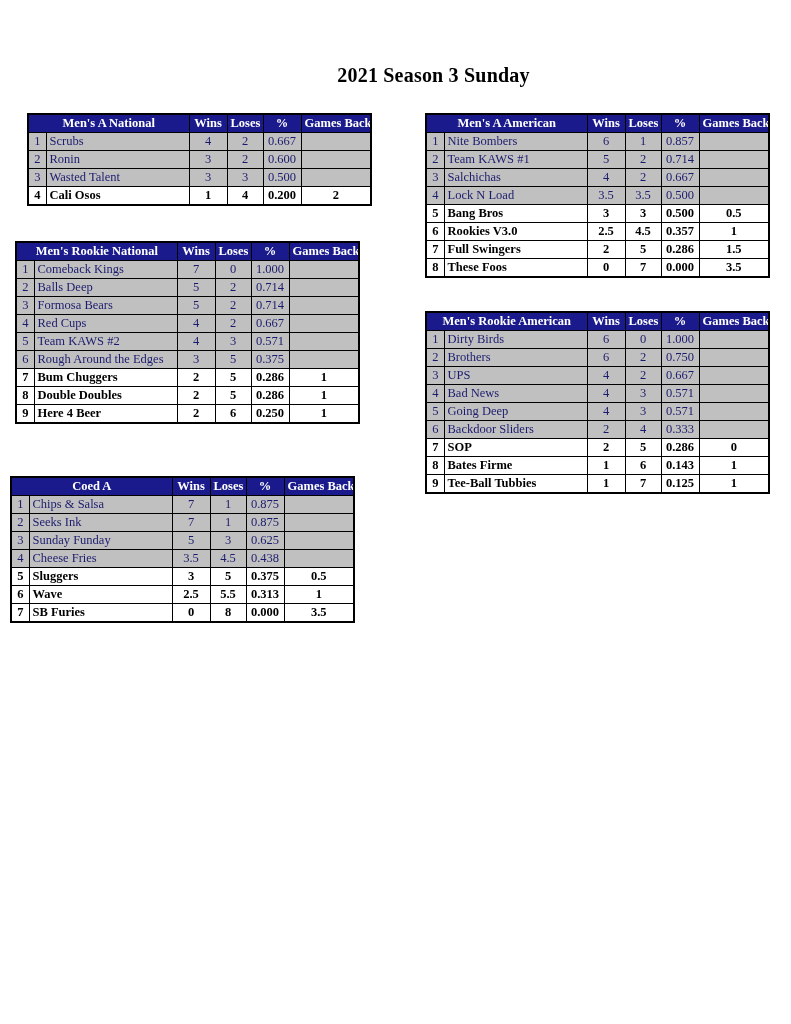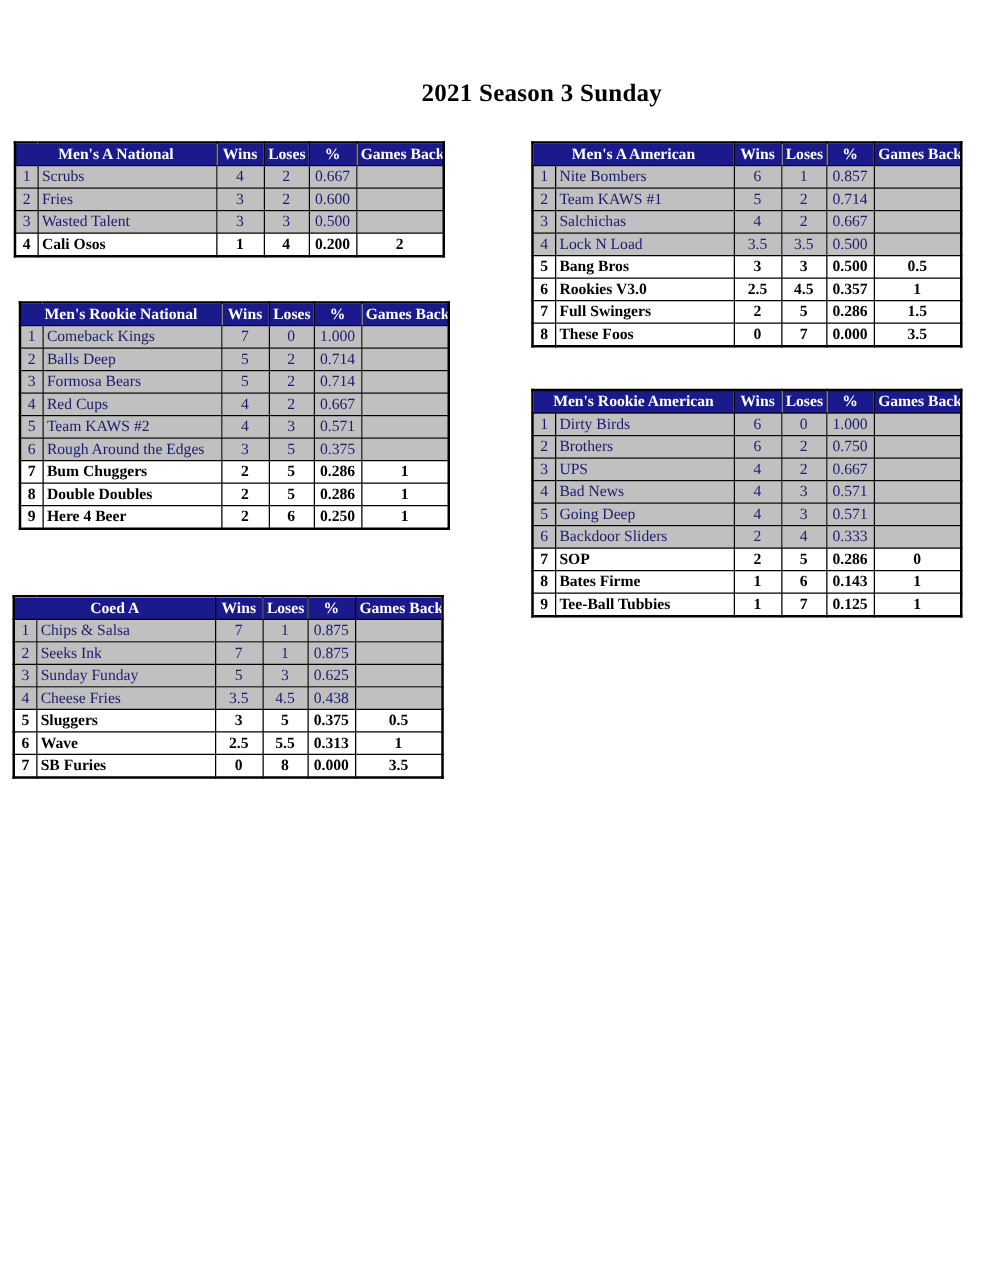--- a/index.html
+++ b/index.html
@@ -20,21 +20,21 @@
     left: 0;
     width: 791px;
     text-align: center;
     font-size: 20px;
     font-weight: bold;
     letter-spacing: 0.2px;
     color: #000000;
     padding-left: 38px;
   }
   .tbl-pos { position: absolute; }
-  .t1 { left: 11px;  top: 113px; font-family: Liberation Serif, serif; }
+  .t1 { left: 27px;  top: 113px; font-family: Liberation Serif, serif; }
   .t2 { left: 425px; top: 113px; border-radius: 30px; }
   .t3 { left: 15px;  top: 241px; }
   .t4 { left: 425px; top: 311px; }
   .t5 { left: 10px;  top: 476px; }
 
   table.standings {
     border-collapse: collapse;
     table-layout: fixed;
     width: 343px;
     border: 2px solid var(--border, #000);
@@ -96,21 +96,21 @@
         <tr class="row-upper">
           <td class="rank">1</td>
           <td class="team">Scrubs</td>
           <td class="num">4</td>
           <td class="num">2</td>
           <td class="num">0.667</td>
           <td class="num"></td>
         </tr>
         <tr class="row-upper">
           <td class="rank">2</td>
-          <td class="team">Fries</td>
+          <td class="team">Ronin</td>
           <td class="num">3</td>
           <td class="num">2</td>
           <td class="num">0.600</td>
           <td class="num"></td>
         </tr>
         <tr class="row-upper">
           <td class="rank">3</td>
           <td class="team">Wasted Talent</td>
           <td class="num">3</td>
           <td class="num">3</td>

